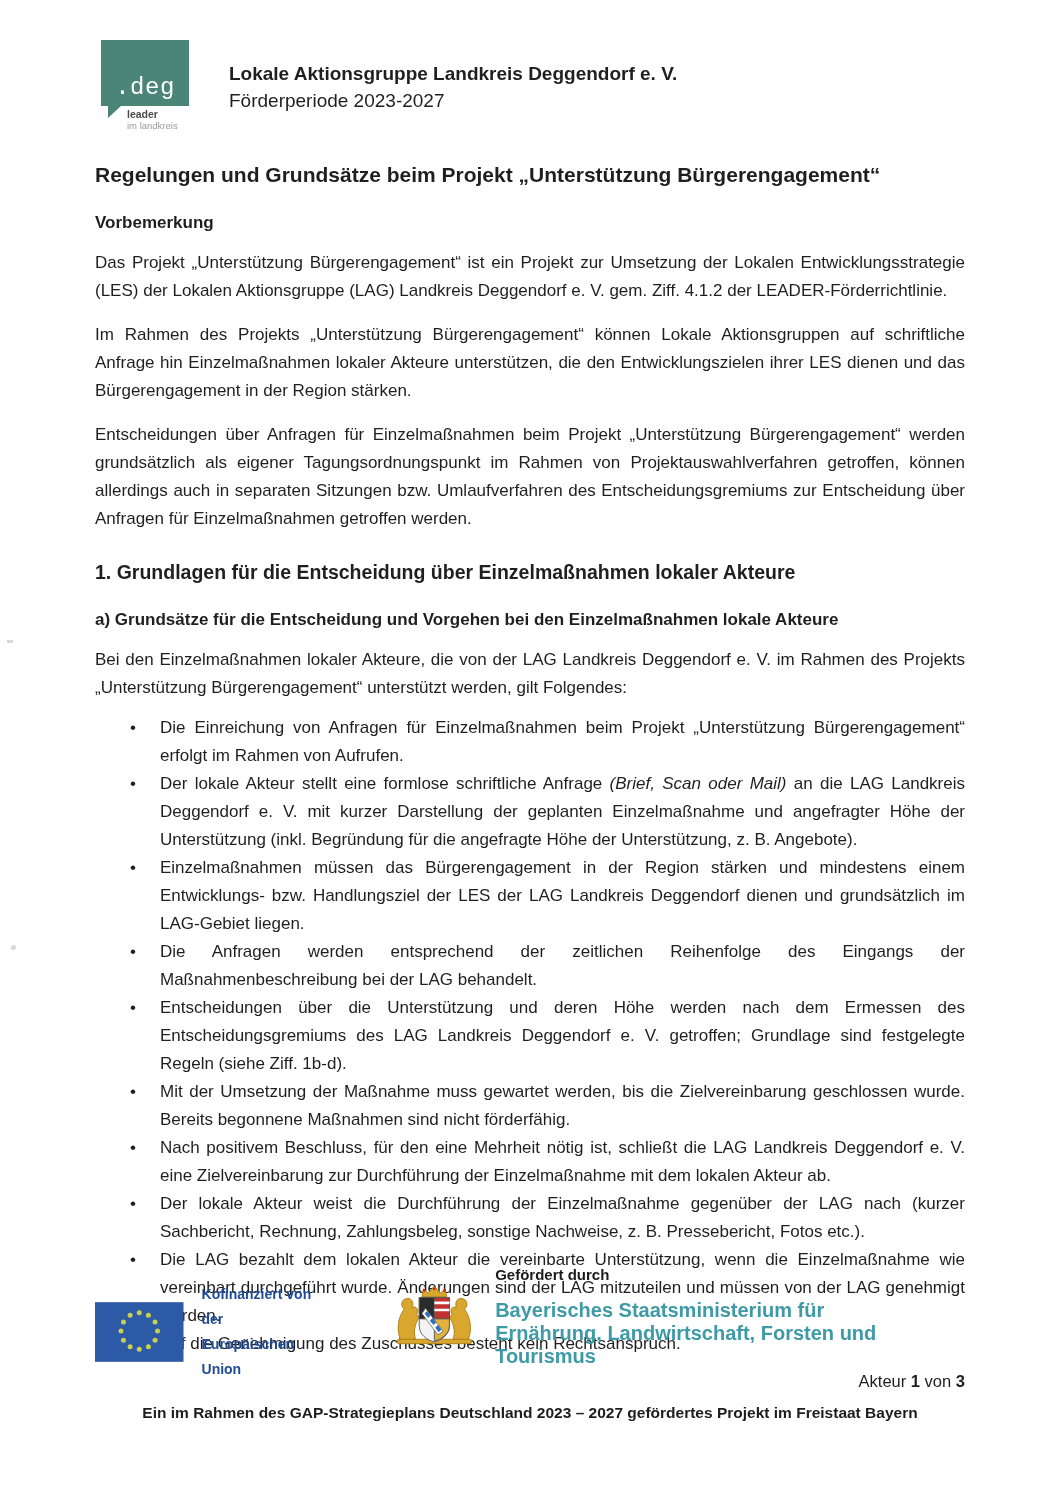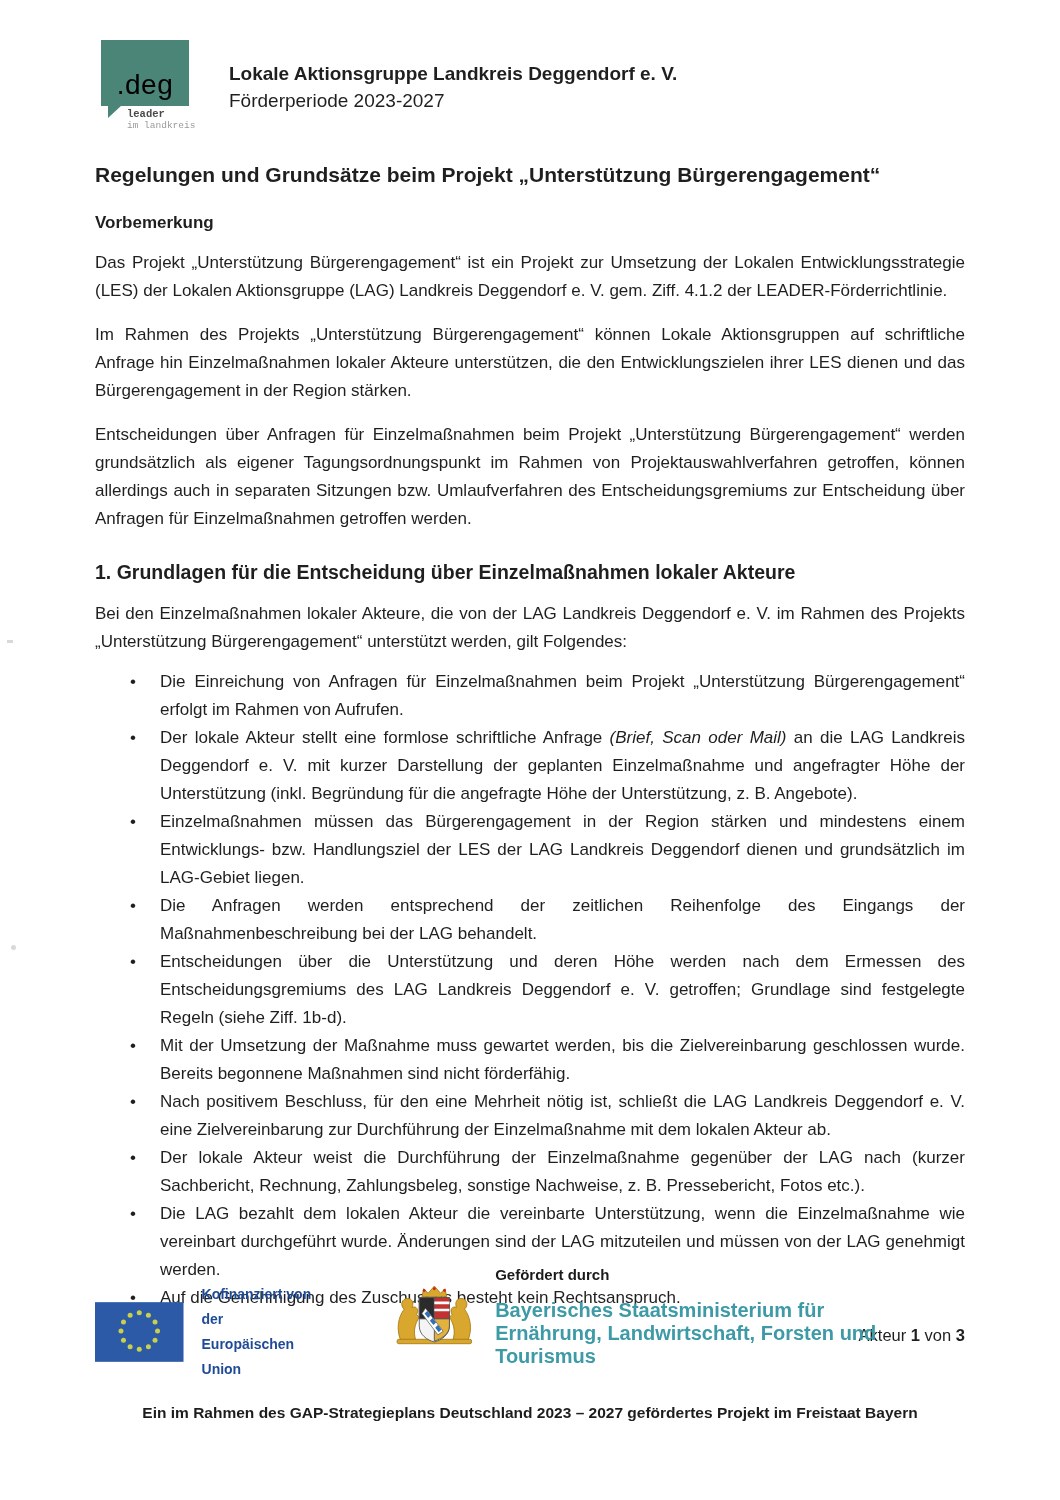--- a/index.html
+++ b/index.html
@@ -31,22 +31,22 @@
     background:var(--logo-green);
     display:flex;align-items:flex-end;justify-content:center;
     padding-bottom:5px;box-sizing:border-box;
   }
   .logo-bubble::after{
     content:"";position:absolute;left:7px;bottom:-12px;
     width:0;height:0;
     border-top:13px solid var(--logo-green);
     border-right:14px solid transparent;
   }
-  .logo-text{color:#000000;font-size:28px;letter-spacing:.5px;}
-  .logo-sub{margin:3px 0 0 26px;line-height:11px;font-family:Liberation Mono, monospace;}
+  .logo-text{color:#ffffff;font-size:24px;letter-spacing:.5px;font-family:Liberation Mono, monospace;}
+  .logo-sub{margin:3px 0 0 26px;line-height:11px;}
   .logo-sub .l1{display:block;font-size:10.5px;font-weight:bold;color:#4a4a4a;}
   .logo-sub .l2{display:block;font-size:9.5px;color:#9a9a9a;}
   .head-text{margin-left:28px;padding-top:20px;line-height:27px;}
   .head-org{font-size:19px;font-weight:bold;}
   .head-period{font-size:19px;}
   
   .doc-title{font-size:21px;font-weight:bold;margin:32px 0 18px 0;}
   .h-small{font-size:17px;font-weight:bold;margin:26px 0 0 0;}
   .para{font-size:17px;line-height:28px;text-align:justify;margin:16px 0 0 0;}
   .h-section{font-size:19.5px;font-weight:bold;margin:28px 0 0 0;}
@@ -107,20 +107,21 @@
 
   <h1 class="doc-title">Regelungen und Grundsätze beim Projekt „Unterstützung Bürgerengagement“</h1>
 
   <h2 class="h-small">Vorbemerkung</h2>
 
   <p class="para">Das Projekt „Unterstützung Bürgerengagement“ ist ein Projekt zur Umsetzung der Lokalen Entwicklungsstrategie (LES) der Lokalen Aktionsgruppe (LAG) Landkreis Deggendorf e. V. gem. Ziff. 4.1.2 der LEADER-Förderrichtlinie.</p>
   <p class="para">Im Rahmen des Projekts „Unterstützung Bürgerengagement“ können Lokale Aktionsgruppen auf schriftliche Anfrage hin Einzelmaßnahmen lokaler Akteure unterstützen, die den Entwicklungszielen ihrer LES dienen und das Bürgerengagement in der Region stärken.</p>
   <p class="para">Entscheidungen über Anfragen für Einzelmaßnahmen beim Projekt „Unterstützung Bürgerengagement“ werden grundsätzlich als eigener Tagungsordnungspunkt im Rahmen von Projektauswahlverfahren getroffen, können allerdings auch in separaten Sitzungen bzw. Umlaufverfahren des Entscheidungsgremiums zur Entscheidung über Anfragen für Einzelmaßnahmen getroffen werden.</p>
 
   <h2 class="h-section">1. Grundlagen für die Entscheidung über Einzelmaßnahmen lokaler Akteure</h2>
+  <h3 class="h-small">a) Grundsätze für die Entscheidung und Vorgehen bei den Einzelmaßnahmen lokale Akteure</h3>
 
   <p class="para">Bei den Einzelmaßnahmen lokaler Akteure, die von der LAG Landkreis Deggendorf e. V. im Rahmen des Projekts „Unterstützung Bürgerengagement“ unterstützt werden, gilt Folgendes:</p>
 
   <ul class="bullet-list">
     <li><span>Die Einreichung von Anfragen für Einzelmaßnahmen beim Projekt „Unterstützung Bürgerengagement“ erfolgt im Rahmen von Aufrufen.</span></li>
     <li><span>Der lokale Akteur stellt eine formlose schriftliche Anfrage </span><em>(Brief, Scan oder Mail)</em><span> an die LAG Landkreis Deggendorf e. V. mit kurzer Darstellung der geplanten Einzelmaßnahme und angefragter Höhe der Unterstützung (inkl. Begründung für die angefragte Höhe der Unterstützung, z. B. Angebote).</span></li>
     <li><span>Einzelmaßnahmen müssen das Bürgerengagement in der Region stärken und mindestens einem Entwicklungs- bzw. Handlungsziel der LES der LAG Landkreis Deggendorf dienen und grundsätzlich im LAG-Gebiet liegen.</span></li>
     <li><span>Die Anfragen werden entsprechend der zeitlichen Reihenfolge des Eingangs der Maßnahmenbeschreibung bei der LAG behandelt.</span></li>
     <li><span>Entscheidungen über die Unterstützung und deren Höhe werden nach dem Ermessen des Entscheidungsgremiums des LAG Landkreis Deggendorf e. V. getroffen; Grundlage sind festgelegte Regeln (siehe Ziff. 1b-d).</span></li>
     <li><span>Mit der Umsetzung der Maßnahme muss gewartet werden, bis die Zielvereinbarung geschlossen wurde. Bereits begonnene Maßnahmen sind nicht förderfähig.</span></li>

